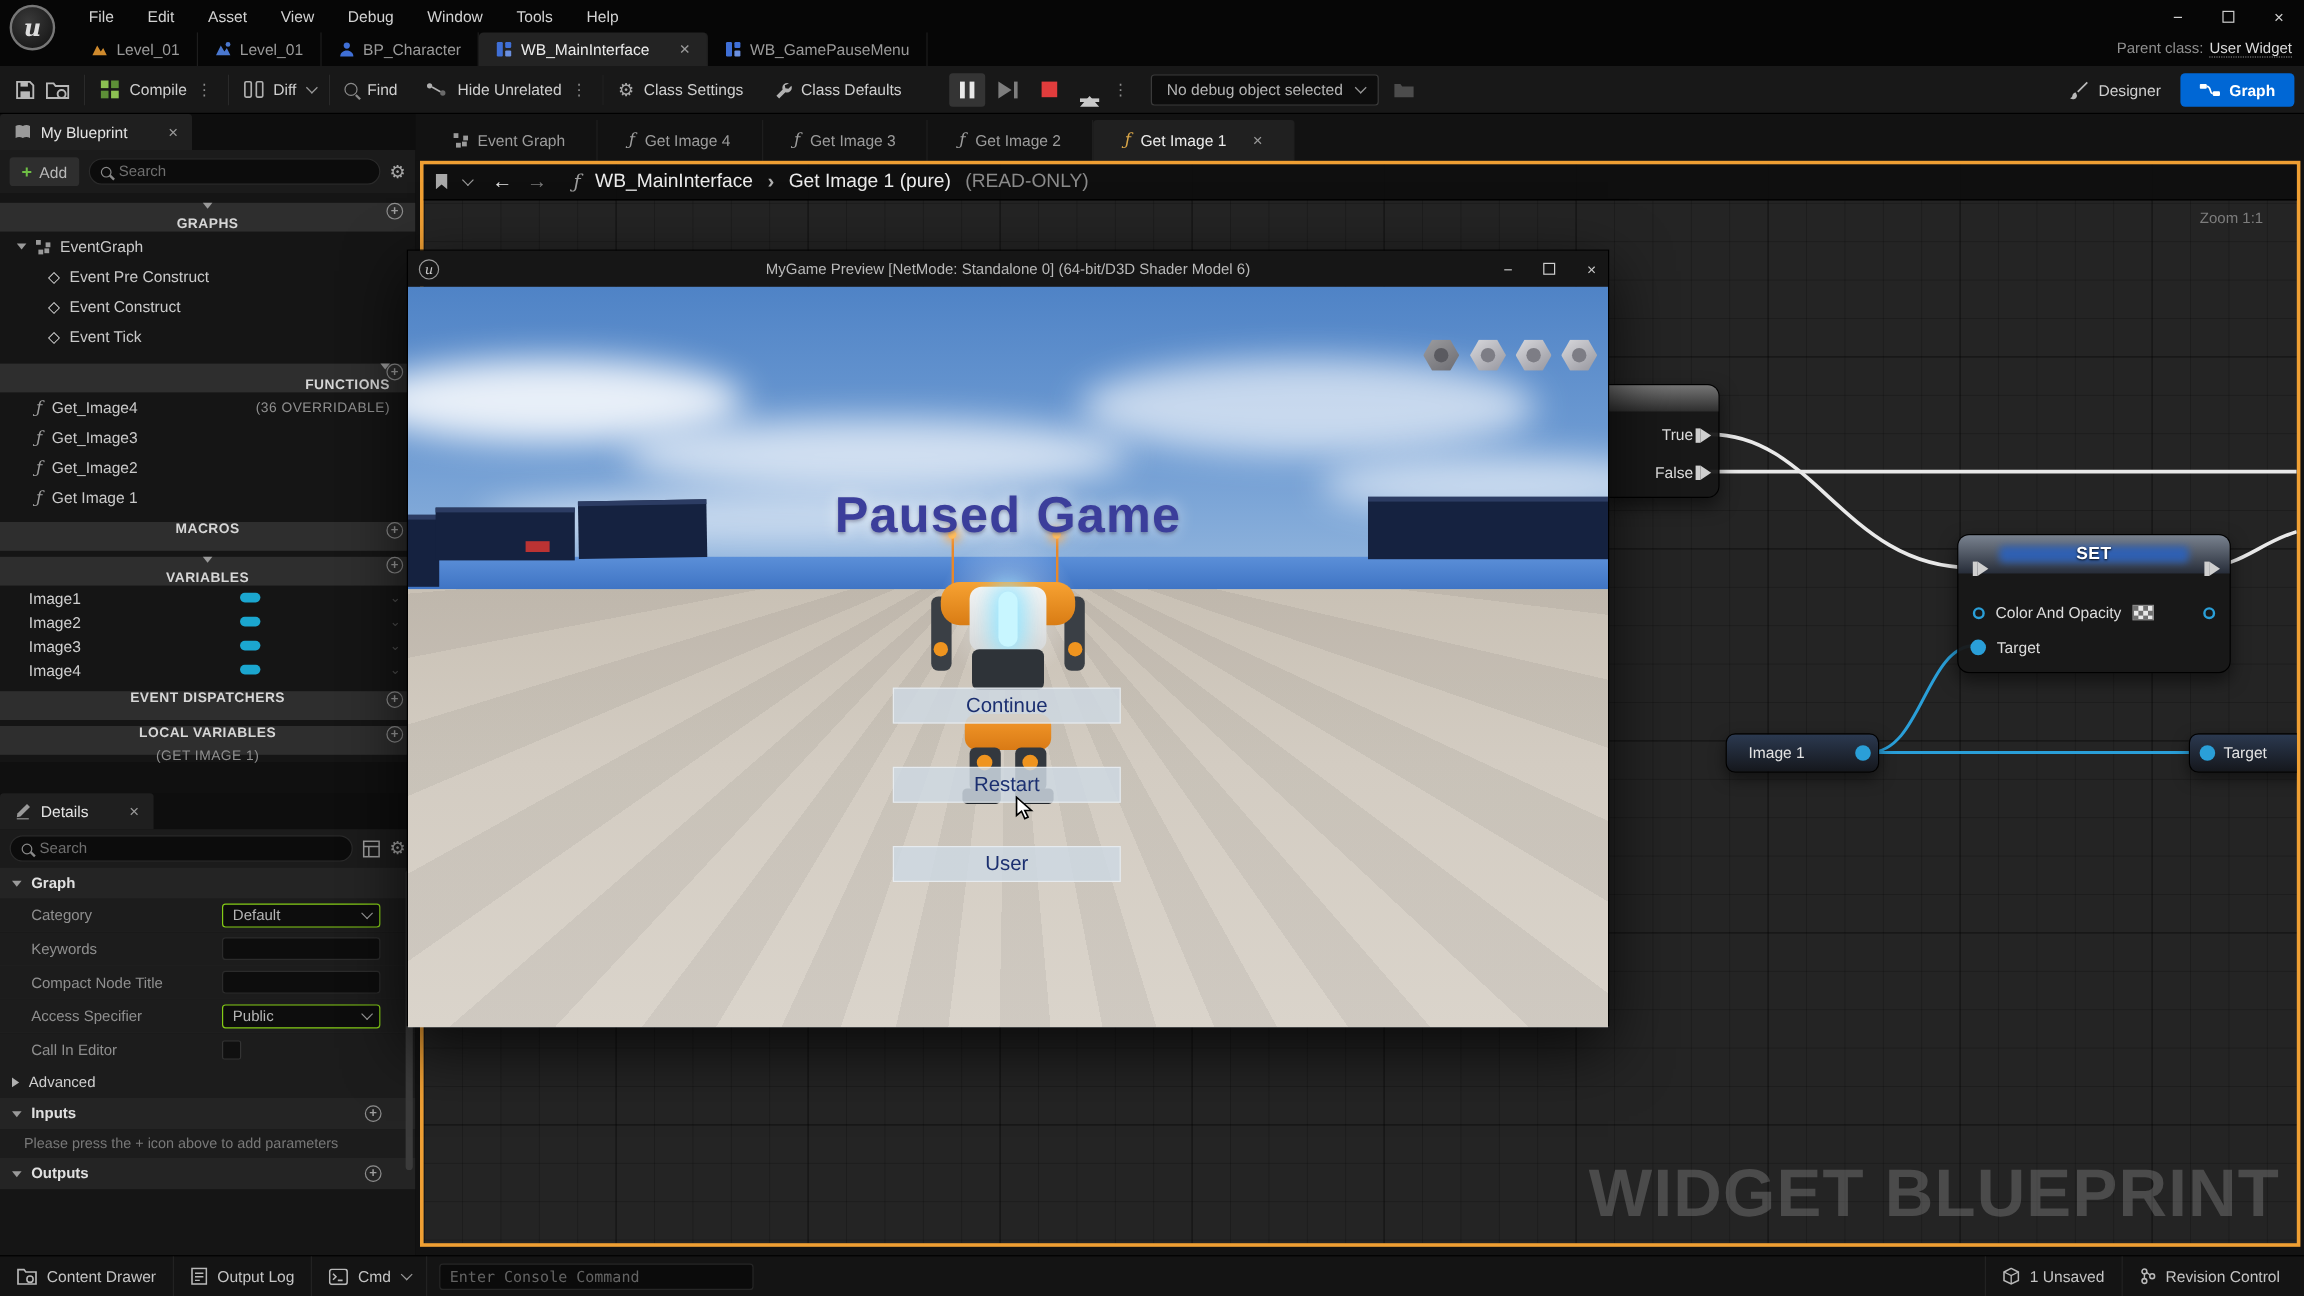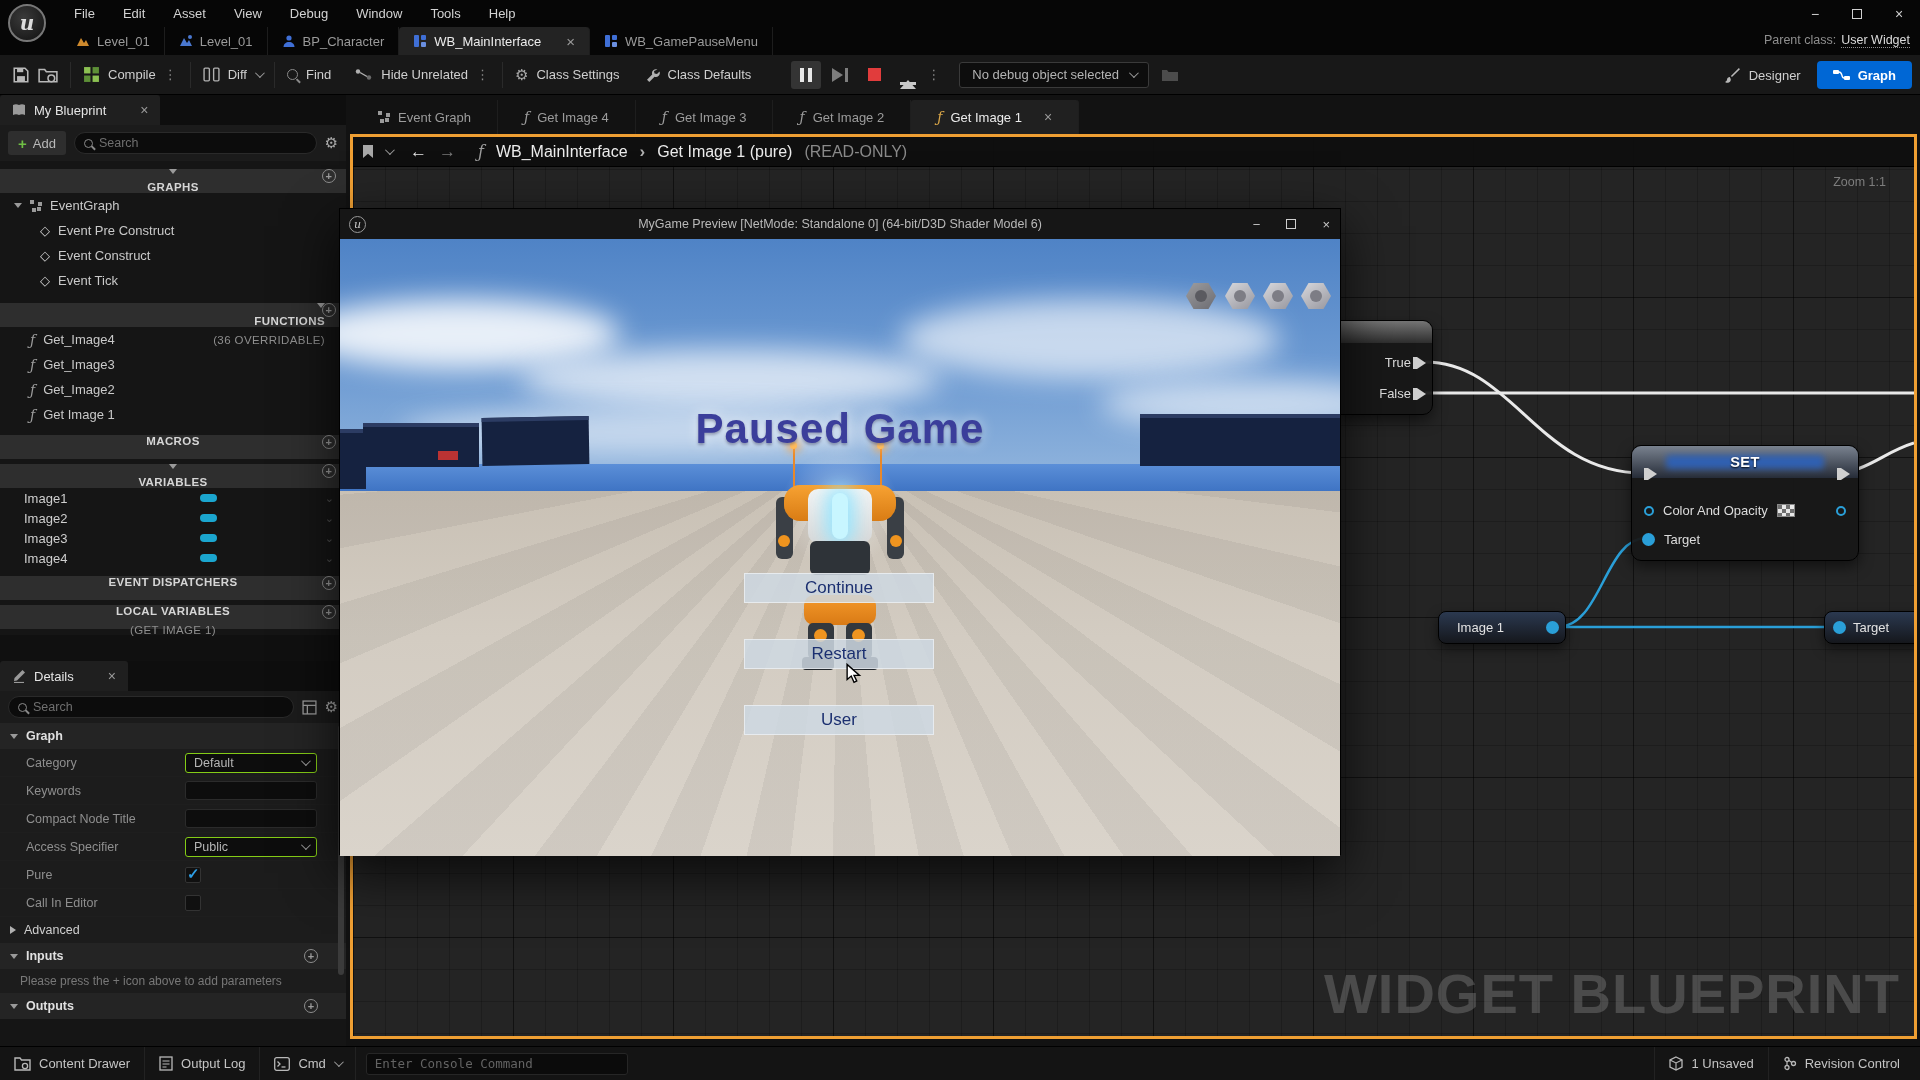--- a/index.html
+++ b/index.html
@@ -495,24 +495,20 @@
       <span class="dfield"></span>
     </div>
     <div class="details-row">
       <span class="dlabel">Access Specifier</span>
       <span class="ddrop">
           <span>Public</span>
           <span class="chev"></span>
         </span>
     </div>
     <div class="details-row">
-      <span class="dlabel">Pure</span>
-      <span class="dcheck checked"></span>
-    </div>
-    <div class="details-row">
       <span class="dlabel">Call In Editor</span>
       <span class="dcheck"></span>
     </div>
     <div class="subhead" style="background:#1c1c1c;font-weight:normal;color:#cfcfcf;">
       <span class="tri-r"></span>
         <span>Advanced</span>
     </div>
     <div class="subhead">
       <span class="tri-d"></span>
         <span>Inputs</span>

